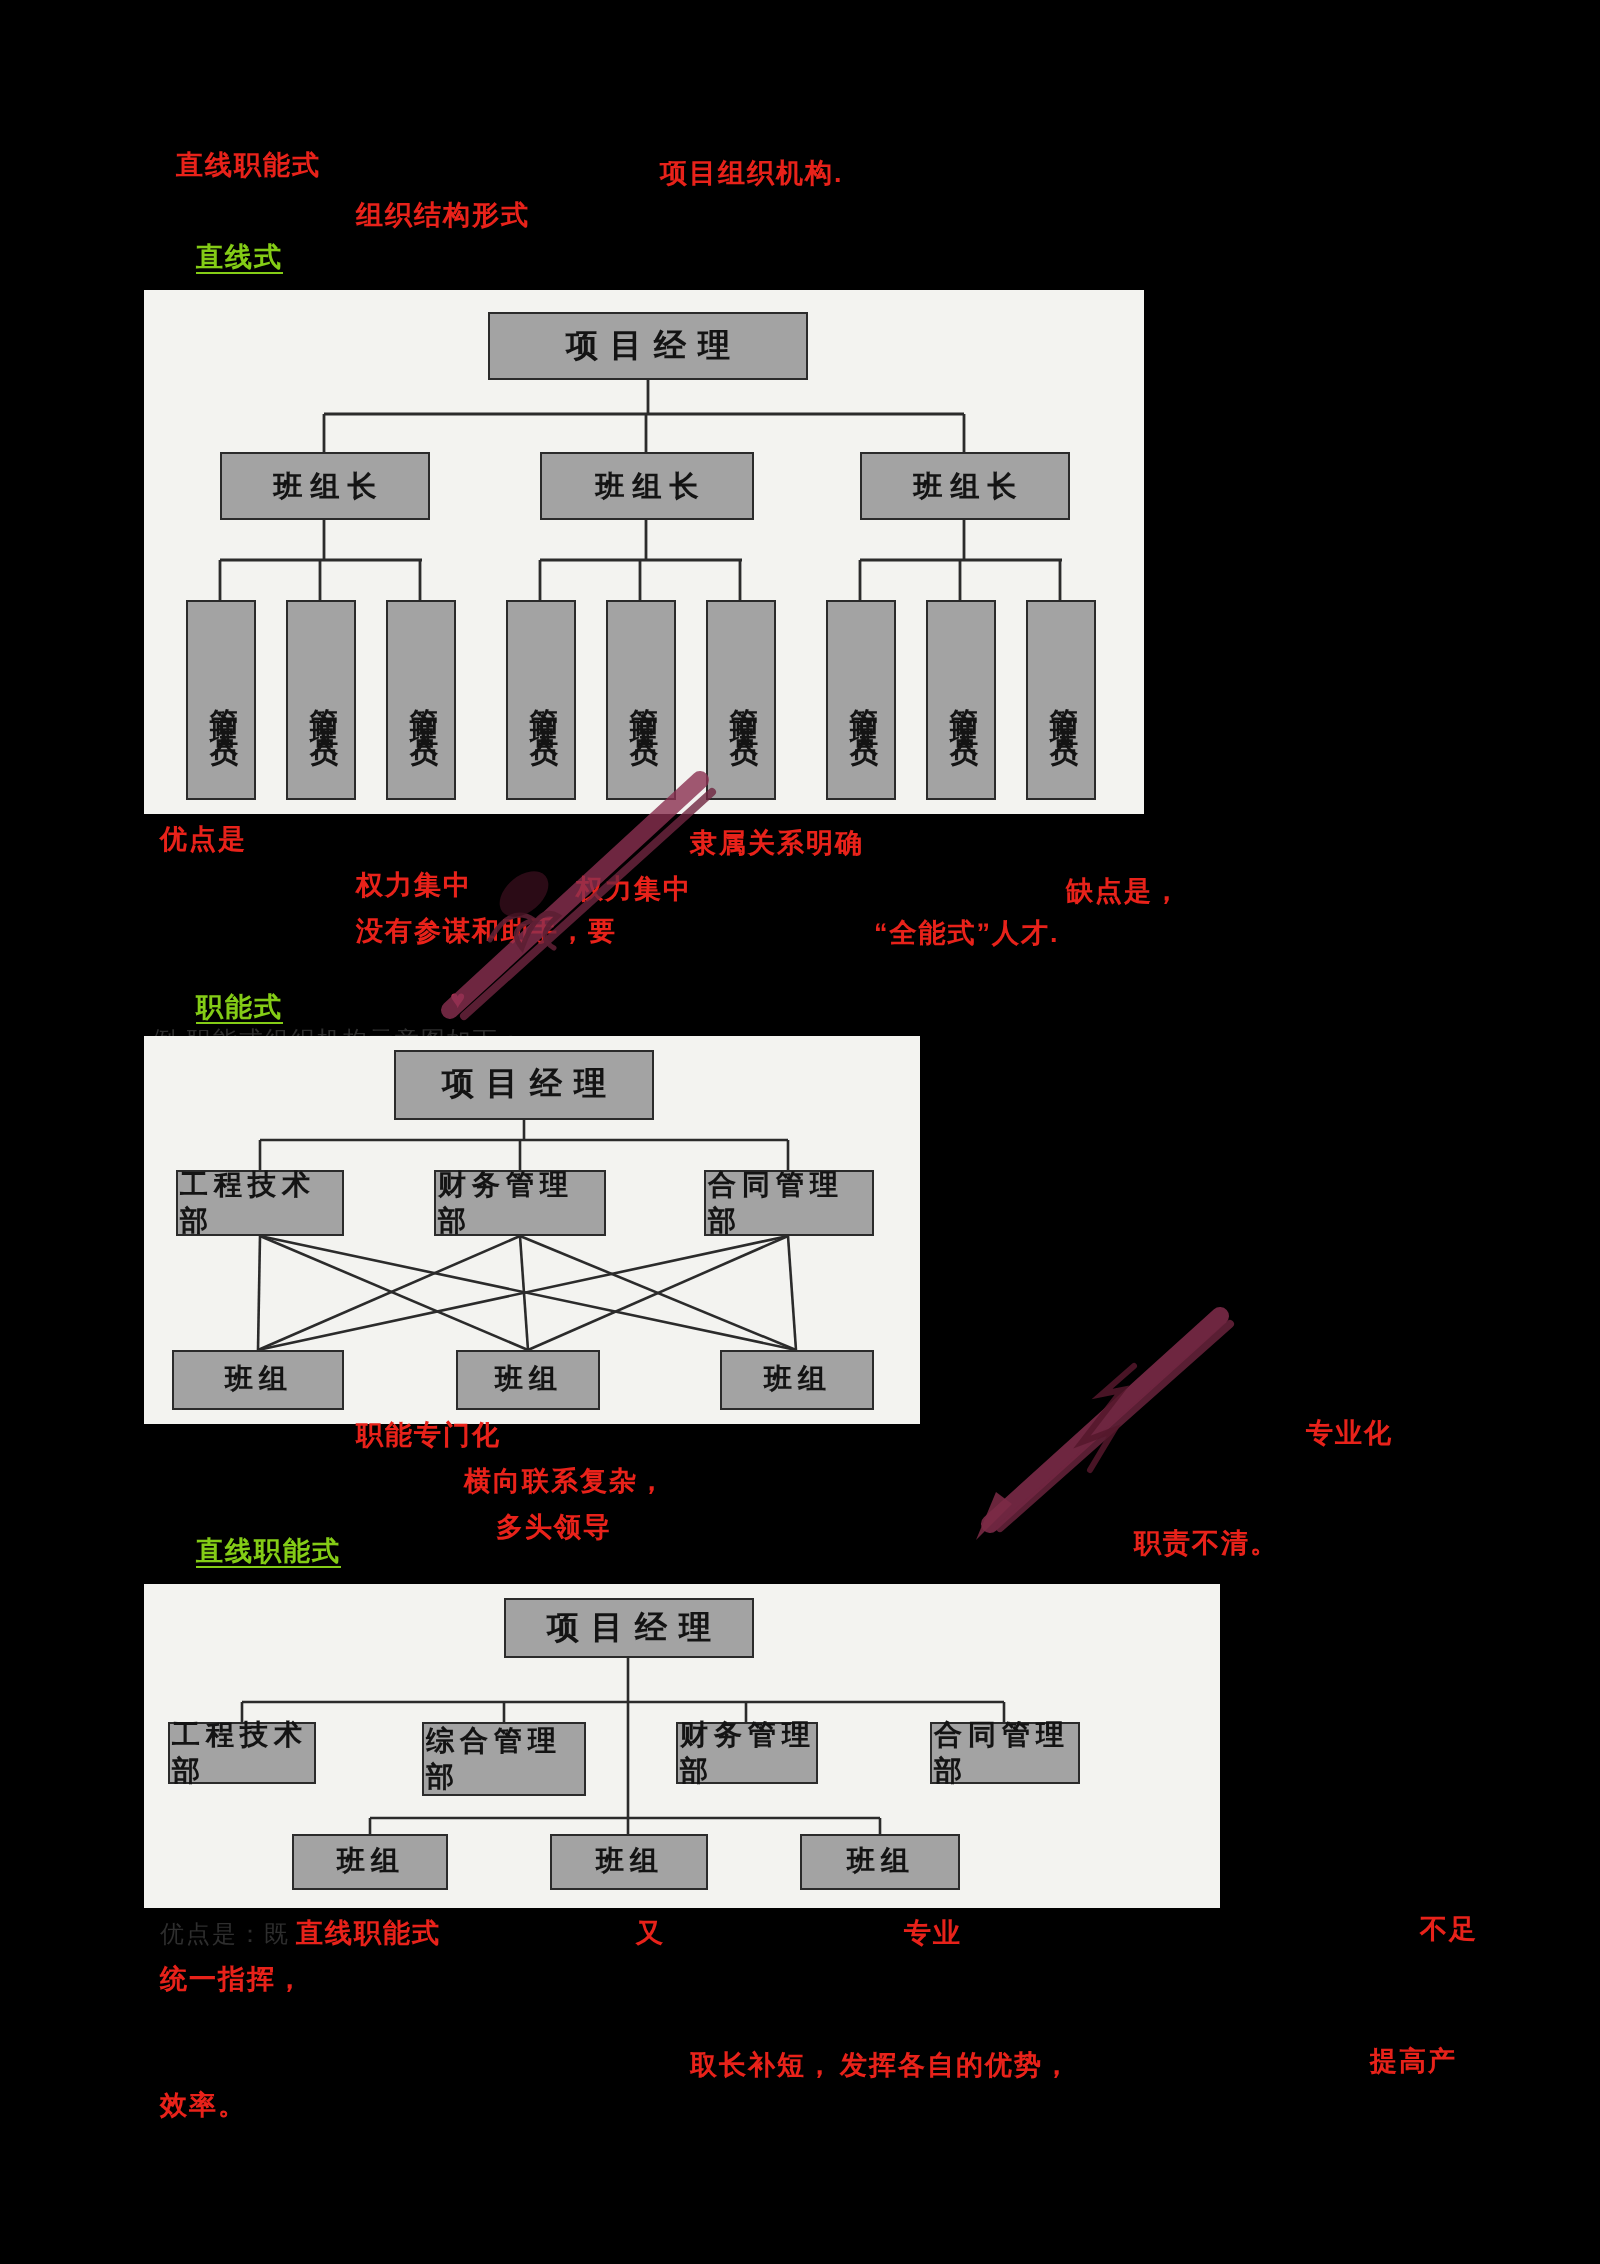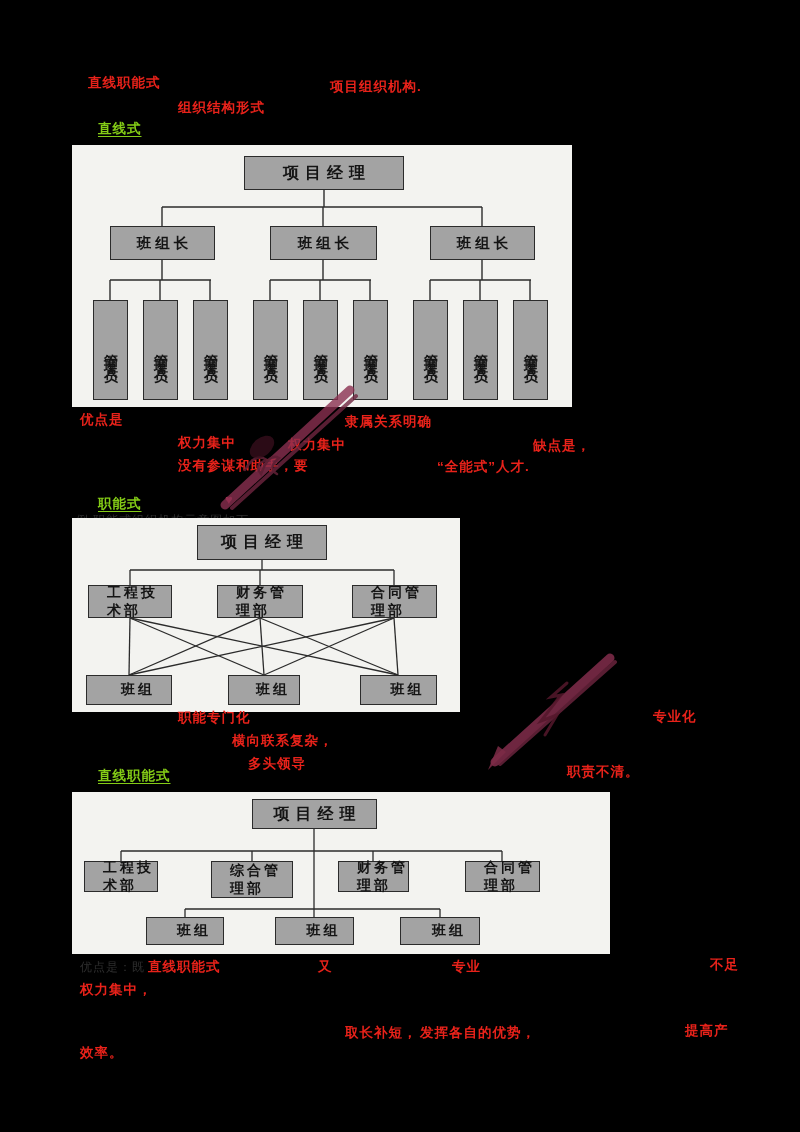--- a/index.html
+++ b/index.html
@@ -10,21 +10,21 @@
   .red{color:#e8221a;}
   .blue{color:#84cc16;text-decoration:underline;text-underline-offset:3px;}
   .faint{color:#2e2e2e;font-weight:normal;font-size:12px;letter-spacing:1px;}
   
   .panel{position:absolute;background:#f3f3f0;font-family:"Liberation Serif", serif;}
   .panel svg{position:absolute;left:0;top:0;}
   .nbox{position:absolute;border:1.5px solid #2b2b2b;display:flex;align-items:center;justify-content:center;
         color:#141414;font-weight:bold;background:#a3a3a3;box-sizing:border-box;}
   .pmbox{font-size:16px;letter-spacing:6px;padding-left:6px;}
   .midbox{font-size:14.5px;letter-spacing:4px;padding-left:4px;}
-  .smbox{font-size:14px;letter-spacing:3px;padding-left:18px;}
+  .smbox{font-size:14px;letter-spacing:3px;padding-left:1px;}
   .vbox{writing-mode:vertical-rl;text-orientation:upright;font-size:14px;letter-spacing:5px;padding-top:6px;}
   .wm{position:absolute;left:0;top:0;pointer-events:none;}
   .heart{position:absolute;color:#b03050;font-size:13px;font-weight:bold;}
 </style>
 </head>
 <body>
 
 <div id="page">
 
   <span class="frag red" style="left:88px;top:74px">直线职能式</span>
@@ -143,21 +143,21 @@
     <div class="nbox smbox" style="left:74px;top:125px;width:78px;height:28px">班组</div>
     <div class="nbox smbox" style="left:203px;top:125px;width:79px;height:28px">班组</div>
     <div class="nbox smbox" style="left:328px;top:125px;width:80px;height:28px">班组</div>
   </div>
 
   <span class="frag faint" style="left:80px;top:959px">优点是：既</span>
   <span class="frag red" style="left:148px;top:958px">直线职能式</span>
   <span class="frag red" style="left:318px;top:958px">又</span>
   <span class="frag red" style="left:452px;top:958px">专业</span>
   <span class="frag red" style="left:710px;top:956px">不足</span>
-  <span class="frag red" style="left:80px;top:981px">权力集中，</span>
+  <span class="frag red" style="left:80px;top:981px">统一指挥，</span>
   <span class="frag red" style="left:345px;top:1024px">取长补短，</span>
   <span class="frag red" style="left:420px;top:1024px">发挥各自的优势，</span>
   <span class="frag red" style="left:685px;top:1022px">提高产</span>
   <span class="frag red" style="left:80px;top:1044px">效率。</span>
 
   <svg class="wm" width="800" height="1132">
     <g fill="none" stroke-linecap="round">
       <line x1="225" y1="505" x2="350" y2="390" stroke="#8a3050" stroke-width="9" opacity="0.8"></line>
       <line x1="232" y1="508" x2="356" y2="396" stroke="#6f2640" stroke-width="4" opacity="0.8"></line>
       <path d="M245,470 q10,-18 22,-10 q-14,4 -6,14 q8,-22 18,-16 q-12,10 -2,16" stroke="#5c1f33" stroke-width="2.5" opacity="0.9"></path>

